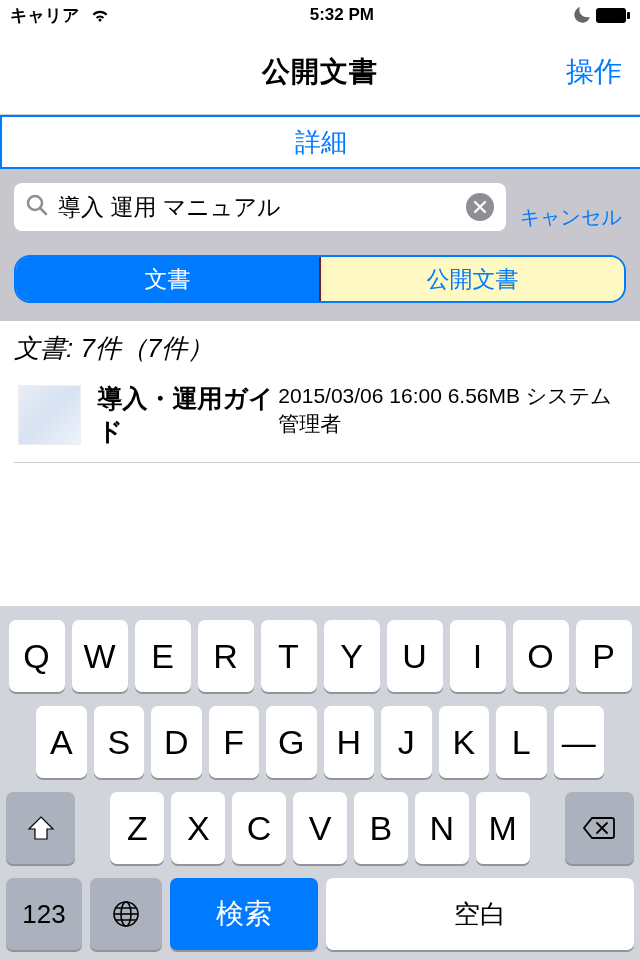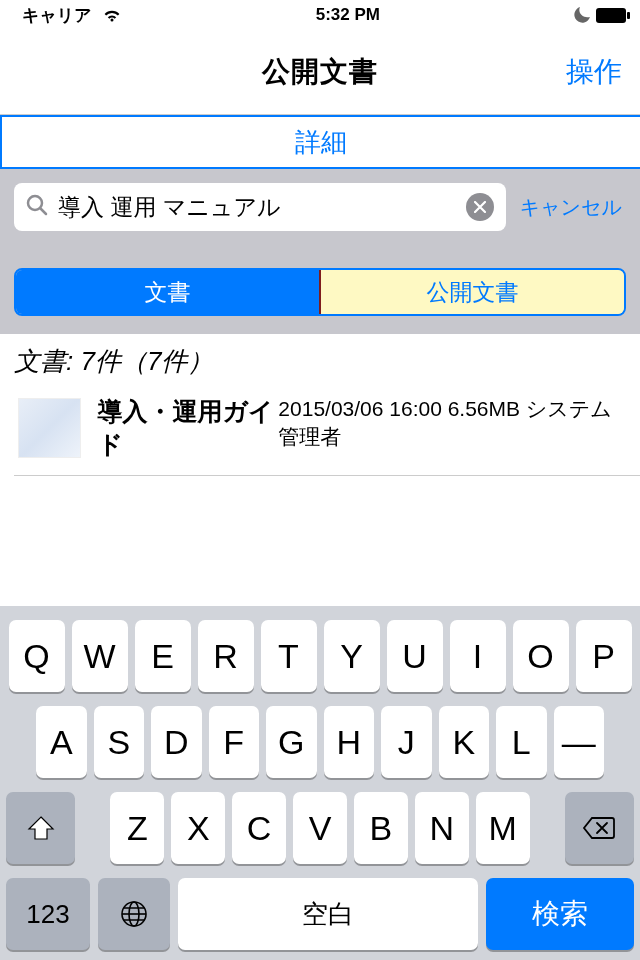--- a/index.html
+++ b/index.html
@@ -1,35 +1,35 @@
 <!DOCTYPE html>
 <html><head>
 <meta charset="utf-8">
 <style>
   * { margin: 0; padding: 0; box-sizing: border-box; }
   html, body { width: 640px; height: 960px; font-family: -apple-system, "Helvetica Neue", Arial, sans-serif; background: #fff; overflow: hidden; }
   .status-bar { height: 30px; display: flex; align-items: center; justify-content: space-between; padding: 0 10px; font-size: 17px; font-weight: 600; }
-  .status-left { display: flex; align-items: center; gap: 10px; margin-left: 12px; }
+  .status-left { display: flex; align-items: center; gap: 10px; }
   .status-right { display: flex; align-items: center; gap: 6px; }
   .wifi-icon, .moon-icon, .battery-icon { display: inline-flex; }
   .nav-bar { height: 85px; display: flex; align-items: center; justify-content: center; position: relative; border-bottom: 1px solid #ccc; }
   .nav-title { font-size: 28px; font-weight: 700; letter-spacing: 1px; }
   .nav-action { position: absolute; right: 18px; font-size: 28px; color: #007aff; }
   .segmented { display: flex; width: 100%; height: 54px; border: 2px solid #007aff; border-left: none; border-right: none; }
   .seg-item { flex: 1; display: flex; align-items: center; justify-content: center; font-size: 26px; }
   .seg-item.active { background: #007aff; color: #fff; }
   .seg-item.inactive { background: #fff; color: #007aff; border-left: 2px solid #007aff; }
   .search-area { background: #c7c7cd; padding: 14px 14px 18px 14px; }
-  .search-row { display: flex; align-items: center; gap: 10px; }
+  .search-row { display: flex; align-items: flex-end; gap: 10px; }
   .search-box { flex: 1; background: #fff; border-radius: 8px; height: 48px; display: flex; align-items: center; padding: 0 12px; gap: 10px; }
   .search-text { flex: 1; font-size: 23px; color: #000; }
   .search-magnify { color: #8e8e93; }
   .search-clear { width: 28px; height: 28px; background: #8e8e93; border-radius: 50%; display: flex; align-items: center; justify-content: center; color: #fff; font-size: 18px; font-weight: bold; }
   .search-cancel { font-size: 20px; color: #007aff; padding: 0 4px; }
-  .scope-row { margin-top: 37px; display: flex; border: 2px solid #007aff; border-radius: 8px; overflow: hidden; height: 48px; }
+  .scope-row { margin-top: 24px; display: flex; border: 2px solid #007aff; border-radius: 16px; overflow: hidden; height: 48px; }
   .scope-item { flex: 1; display: flex; align-items: center; justify-content: center; font-size: 23px; }
   .scope-item.active { background: #007aff; color: #fff; }
   .scope-item.inactive { background: #fef9c3; color: #007aff; border-left: 2px solid #7f1d1d; }
   .results-header { padding: 10px 14px 6px 14px; font-size: 26px; font-style: italic; }
   .result-row { display: flex; gap: 16px; padding: 10px 14px 14px 18px; align-items: center; }
   .result-thumb { width: 72px; height: 60px; background: linear-gradient(135deg,#e8eef7 0%, #d7e2f2 50%, #eef3fa 100%); border: 1px solid #eee; }
   .result-text { display: flex; flex-direction: row; gap: 4px; }
   .result-title { font-size: 25px; font-weight: 700; }
   .result-meta { font-size: 21px; color: #000; }
   .divider { height: 1px; background: #ccc; margin-left: 14px; }
@@ -38,21 +38,21 @@
   .key { background: #fff; border-radius: 7px; box-shadow: 0 2px 0 rgba(0,0,0,0.3); height: 72px; display: flex; align-items: center; justify-content: center; font-size: 34px; color: #000; }
   .key.letter { width: 56px; }
   .key.gray { background: #acb2bd; }
   .key.blue { background: #007aff; color: #fff; }
   .kb-row.row2 { padding: 0 36px 14px 36px; }
   .kb-row.row3 { padding: 0 6px 14px 6px; }
   .kb-row.row3 .spacer { width: 22px; }
   .key.shift, .key.backspace { width: 72px; }
   .kb-row.row4 { padding: 0 6px 10px 6px; gap: 8px; }
   .key.small-label { font-size: 26px; }
-  .key.num { width: 84px; }
+  .key.num { width: 76px; }
   .key.globe { width: 72px; }
   .key.space { flex: 1; font-size: 26px; }
   .key.return { width: 148px; font-size: 28px; }
 </style>
 </head>
 <body>
 
 <div class="status-bar">
   <div class="status-left">
     <span>キャリア</span>
@@ -172,16 +172,16 @@
   <div class="kb-row row4">
     <div class="key gray num small-label">123</div>
     <div class="key gray globe">
       <svg width="30" height="30" viewBox="0 0 30 30">
           <circle cx="15" cy="15" r="12" fill="none" stroke="#000" stroke-width="1.6"></circle>
           <ellipse cx="15" cy="15" rx="5" ry="12" fill="none" stroke="#000" stroke-width="1.6"></ellipse>
           <line x1="3" y1="15" x2="27" y2="15" stroke="#000" stroke-width="1.6"></line>
           <path d="M5 9h20M5 21h20" stroke="#000" stroke-width="1.6"></path>
         </svg>
     </div>
+    <div class="key blue return">検索</div>
     <div class="key space">空白</div>
-    <div class="key blue return">検索</div>
   </div>
 </div>
 
 </body></html>

